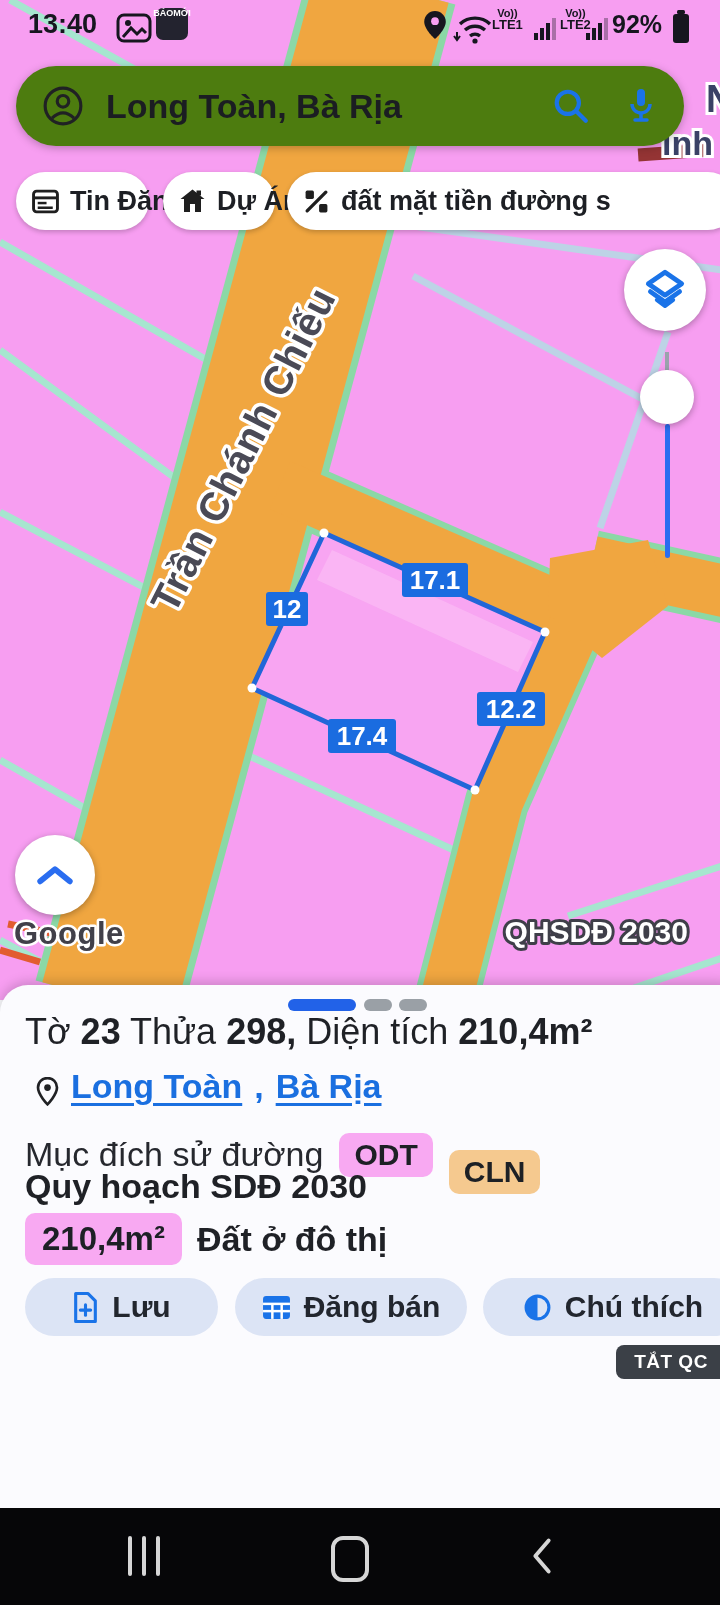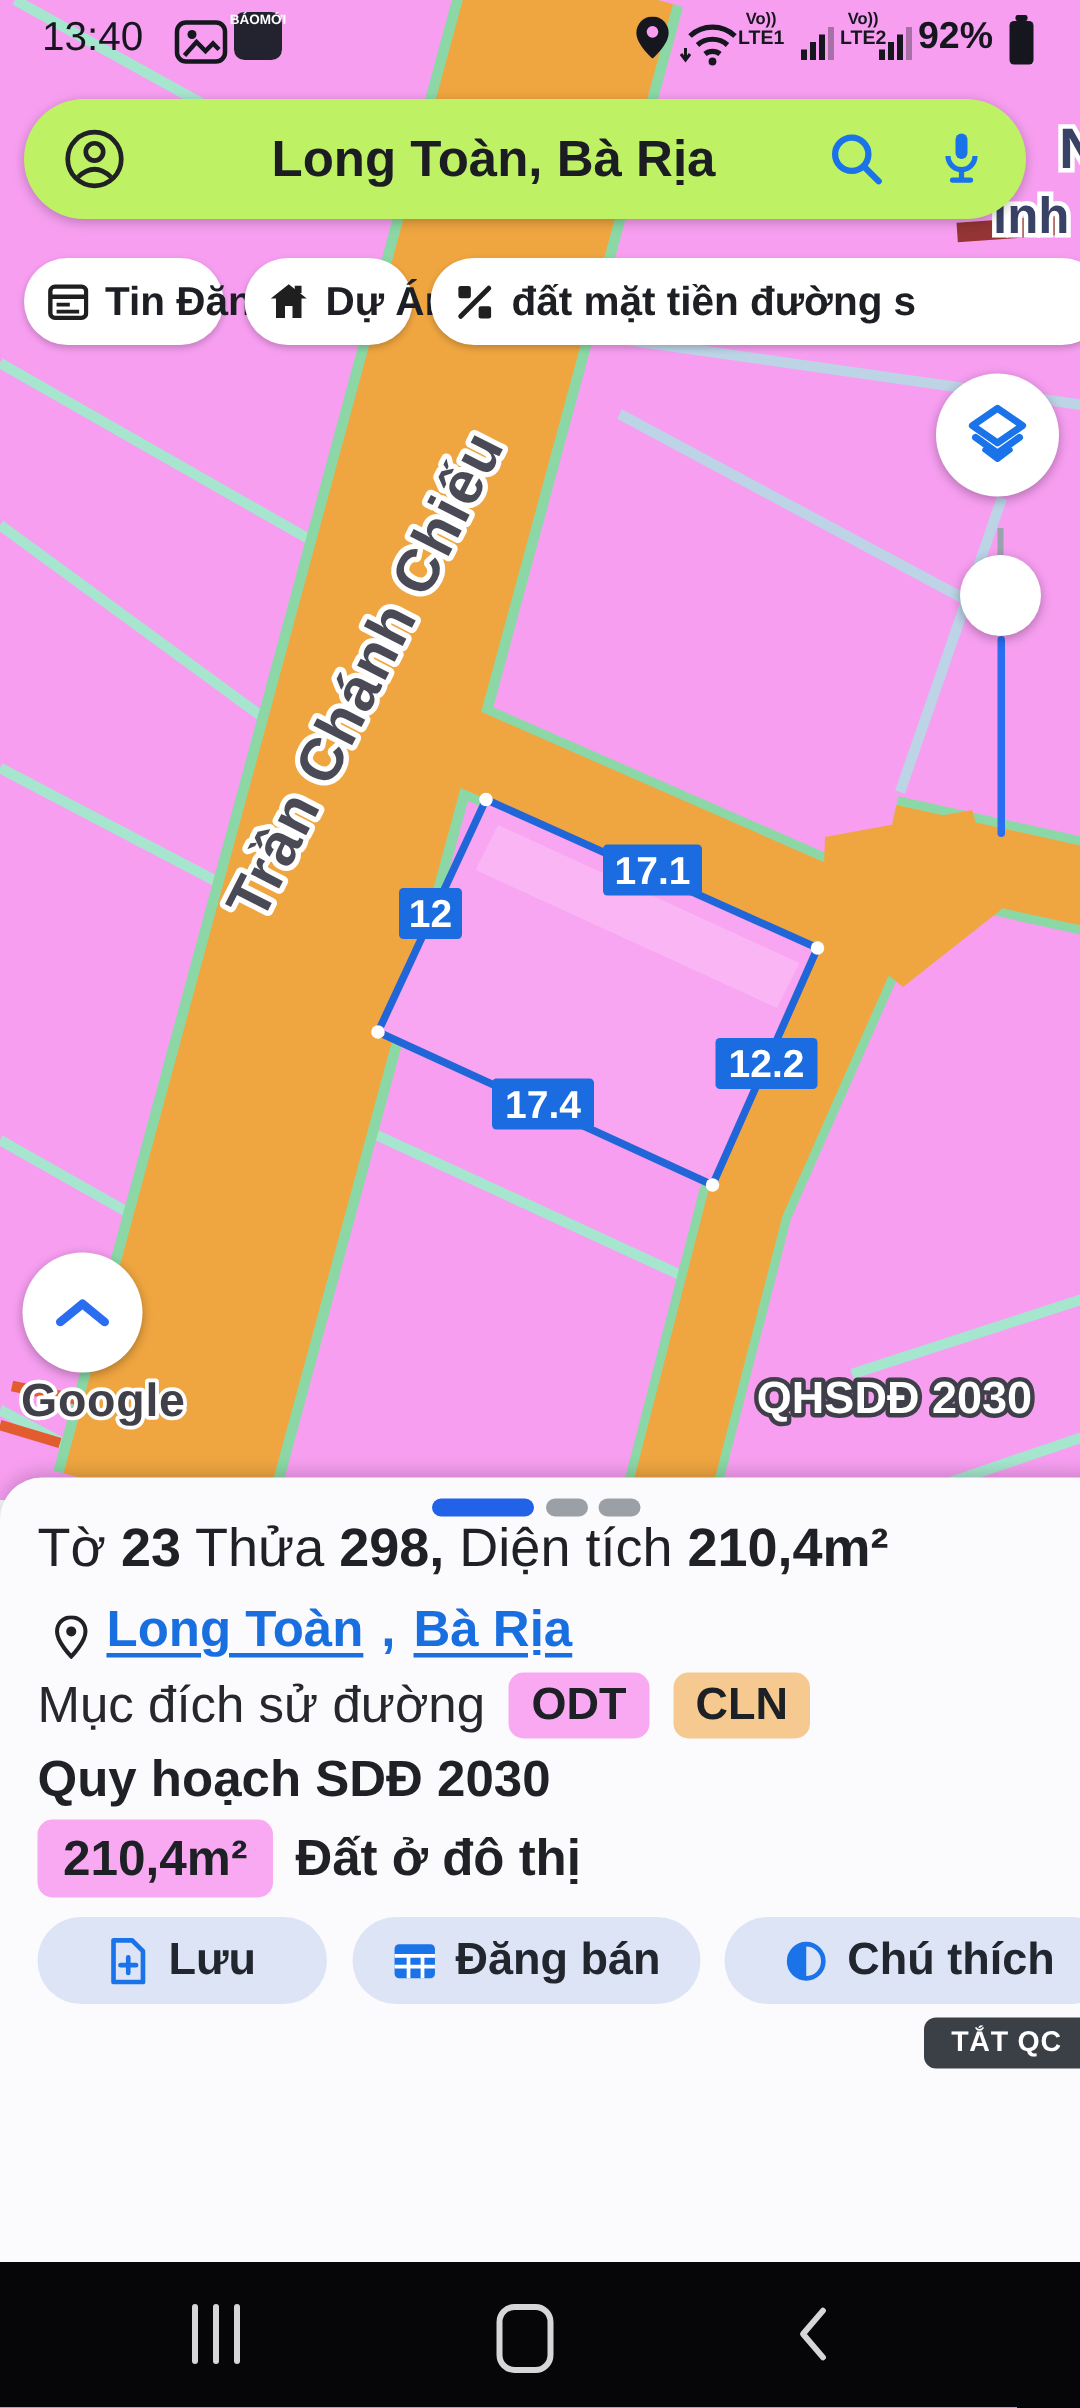--- a/index.html
+++ b/index.html
@@ -3,32 +3,32 @@
 <meta charset="utf-8">
 <style>
   html,body{margin:0;padding:0;}
   body{width:720px;height:1605px;position:relative;overflow:hidden;
        background:#fbfbfe;font-family:"Liberation Sans","DejaVu Sans",sans-serif;}
   .abs{position:absolute;}
   
   #map-svg{position:absolute;top:0;left:0;}
   
   .statusbar{left:0;top:0;width:720px;height:56px;color:#16161f;z-index:6;}
-  .sb-time{left:28px;top:9px;font-size:27px;font-weight:400;}
+  .sb-time{left:28px;top:9px;font-size:27px;font-weight:700;}
   .sb-pct{left:612px;top:10px;font-size:25px;font-weight:700;}
   .volte{position:absolute;top:7px;text-align:center;line-height:12px;font-weight:700;}
   .volte .v1{font-size:11px;}
   .volte .v2{font-size:13px;}
   .baomoi{left:156px;top:8px;width:32px;height:32px;background:#23232f;border-radius:7px;
           color:#fff;font-size:9px;font-weight:700;line-height:10px;text-align:center;
           display:flex;flex-direction:row;justify-content:center;}
   
-  .search{left:16px;top:66px;width:668px;height:80px;background:#bef264;border-radius:40px;
+  .search{left:16px;top:66px;width:668px;height:80px;background:#4d7c0f;border-radius:40px;
           display:flex;align-items:center;padding:0 26px;box-sizing:border-box;
-          box-shadow:0 2px 8px rgba(0,0,0,.25);z-index:5;text-align:center;}
+          box-shadow:0 2px 8px rgba(0,0,0,.25);z-index:5;}
   .search .q{flex:1;margin-left:22px;font-size:34px;font-weight:700;color:#1b1d22;
              white-space:nowrap;overflow:hidden;}
   
   .chip{top:172px;height:58px;background:#fff;border-radius:29px;display:flex;align-items:center;
         padding:0 16px;box-sizing:border-box;box-shadow:0 2px 5px rgba(0,0,0,.22);z-index:5;
         font-size:27px;font-weight:700;color:#1d1f24;white-space:nowrap;}
   .chip svg{margin-right:11px;flex:0 0 auto;}
   
   .round-btn{background:#fff;border-radius:50%;box-shadow:0 2px 7px rgba(0,0,0,.3);
              display:flex;align-items:center;justify-content:center;z-index:4;}
@@ -47,21 +47,21 @@
   .title{left:25px;top:26px;font-size:36px;color:#1f2126;white-space:nowrap;}
   .title .bld{font-weight:700;}
   .locrow{left:36px;top:82px;display:flex;align-items:flex-end;gap:12px;}
   .locrow a{font-size:34px;font-weight:700;color:#1a6fe0;text-decoration:underline;
             text-underline-offset:5px;}
   .locrow .sep{font-size:34px;font-weight:700;color:#1a6fe0;}
   .purprow{left:25px;top:130px;display:flex;align-items:center;gap:16px;}
   .purprow .lbl{font-size:34px;color:#26282e;}
   .badge{font-size:30px;font-weight:700;color:#1d2025;border-radius:10px;padding:5px 15px;}
   .badge.odt{background:#f8a9f2;}
-  .badge.cln{background:#f5c98f;}
+  .badge.cln{background:#f5c98f;margin-top:35px;}
   .planline{left:25px;top:182px;font-size:34px;font-weight:700;color:#1f2126;}
   .arearow{left:25px;top:228px;display:flex;align-items:center;gap:15px;}
   .area-badge{background:#f8a9f2;border-radius:10px;padding:7px 17px;font-size:33px;
               font-weight:700;color:#1d2025;}
   .area-text{font-size:34px;font-weight:700;color:#1f2126;}
   .sheet-btn{position:absolute;top:293px;height:58px;background:#dce4f5;border-radius:29px;
              display:flex;align-items:center;justify-content:center;gap:13px;
              font-size:30px;font-weight:700;color:#22262e;border:none;}
   #btn-luu{left:25px;width:193px;}
   #btn-dangban{left:235px;width:232px;}

